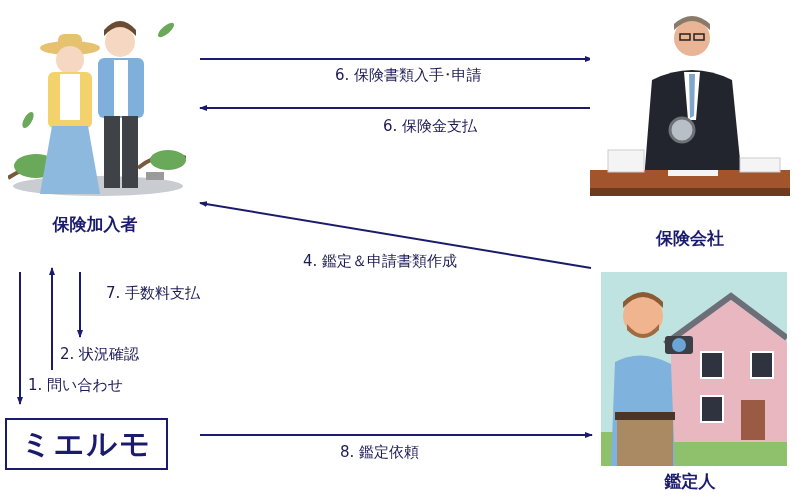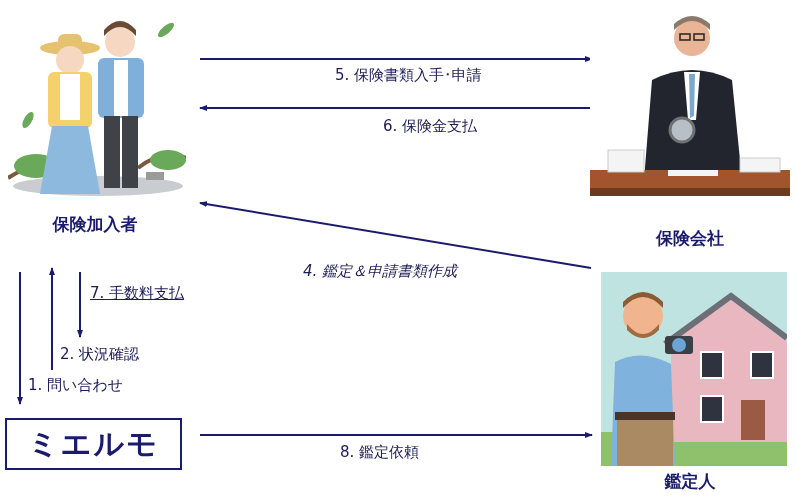--- a/index.html
+++ b/index.html
@@ -2,21 +2,21 @@
 <html><head>
 <meta charset="utf-8">
 <style>
   html, body { margin:0; padding:0; background:#ffffff; }
   body { width:797px; height:496px; position:relative; overflow:hidden;
          font-family:"DejaVu Sans", "Liberation Sans", sans-serif; color:#1a1a5e; }
   .label { position:absolute; font-size:15px; color:#1b1b55; white-space:nowrap; }
   .actor-label { position:absolute; font-size:17px; font-weight:bold; color:#1b1b6e; white-space:nowrap; text-align:center; }
   .illus { position:absolute; overflow:hidden; }
   svg.arrows { position:absolute; left:0; top:0; }
-  .brand-box { position:absolute; left:5px; top:418px; width:177px; height:52px;
+  .brand-box { position:absolute; left:5px; top:418px; width:163px; height:52px;
                border:2px solid #1b1b6e; box-sizing:border-box; display:flex;
                align-items:center; justify-content:center; background:#fff; }
   .brand-text { font-size:30px; font-weight:bold; color:#1b1b6e; letter-spacing:2px; }
 </style>
 </head>
 <body>
 
 <svg class="arrows" width="797" height="496">
   <defs>
     <marker id="ah" markerWidth="8" markerHeight="8" refX="7" refY="4" orient="auto" markerUnits="userSpaceOnUse">
@@ -108,19 +108,19 @@
     <rect x="64" y="64" width="28" height="18" rx="3" fill="#3c3f46"></rect>
     <circle cx="78" cy="73" r="7" fill="#6aa5d6"></circle>
   </svg>
 </div>
 <div class="actor-label" style="left:645px; top:470px; width:90px;text-align:center;">鑑定人</div>
 
 <div class="brand-box">
   <span class="brand-text">ミエルモ</span>
 </div>
 
-<div class="label" style="left:335px; top:66px;">5. 保険書類入手･申請</div>
+<div class="label" style="left:335px; top:66px;">6. 保険書類入手･申請</div>
 <div class="label" style="left:335px; top:117px;margin-left:48px;">6. 保険金支払</div>
-<div class="label" style="left:303px; top:262px;font-style:italic;">4. 鑑定＆申請書類作成</div>
-<div class="label" style="left:90px; top:284px;text-decoration:underline;">7. 手数料支払</div>
+<div class="label" style="left:303px; top:252px;">4. 鑑定＆申請書類作成</div>
+<div class="label" style="left:106px; top:284px;">7. 手数料支払</div>
 <div class="label" style="left:60px; top:345px;">2. 状況確認</div>
 <div class="label" style="left:28px; top:376px;">1. 問い合わせ</div>
 <div class="label" style="left:340px; top:443px;">8. 鑑定依頼</div>
 
 </body></html>

